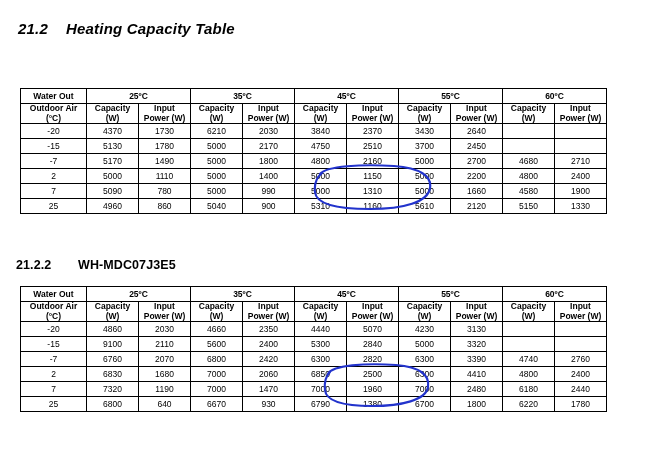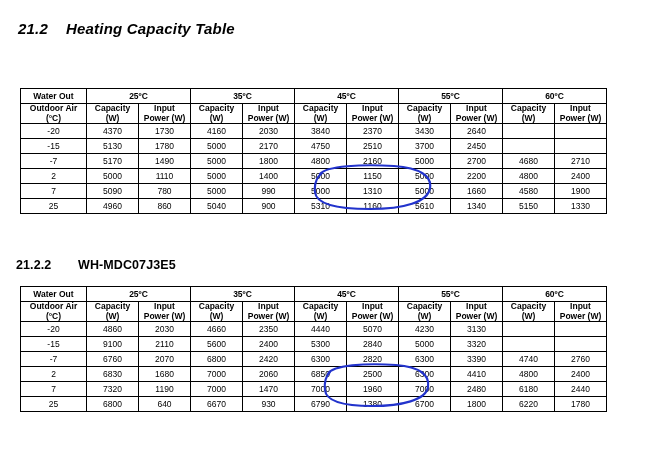--- a/index.html
+++ b/index.html
@@ -182,21 +182,21 @@
           <span class="lbl-wrap">Input</span>
           <span class="lbl-wrap">Power (W)</span>
         </th>
       </tr>
     </thead>
     <tbody>
       <tr class="data-row">
         <td>-20</td>
         <td>4370</td>
         <td>1730</td>
-        <td>4160</td>
+        <td>6210</td>
         <td>2030</td>
         <td>3840</td>
         <td>2370</td>
         <td>3430</td>
         <td>2640</td>
         <td></td>
         <td></td>
       </tr>
       <tr class="data-row">
         <td>-15</td>
@@ -252,21 +252,21 @@
       </tr>
       <tr class="data-row">
         <td>25</td>
         <td>4960</td>
         <td>860</td>
         <td>5040</td>
         <td>900</td>
         <td>5310</td>
         <td>1160</td>
         <td>5610</td>
-        <td>1340</td>
+        <td>2120</td>
         <td>5150</td>
         <td>1330</td>
       </tr>
     </tbody>
   </table>
 
   <table class="cap" id="table-2">
     <colgroup>
       <col class="col-label">
       <col class="col-data">

